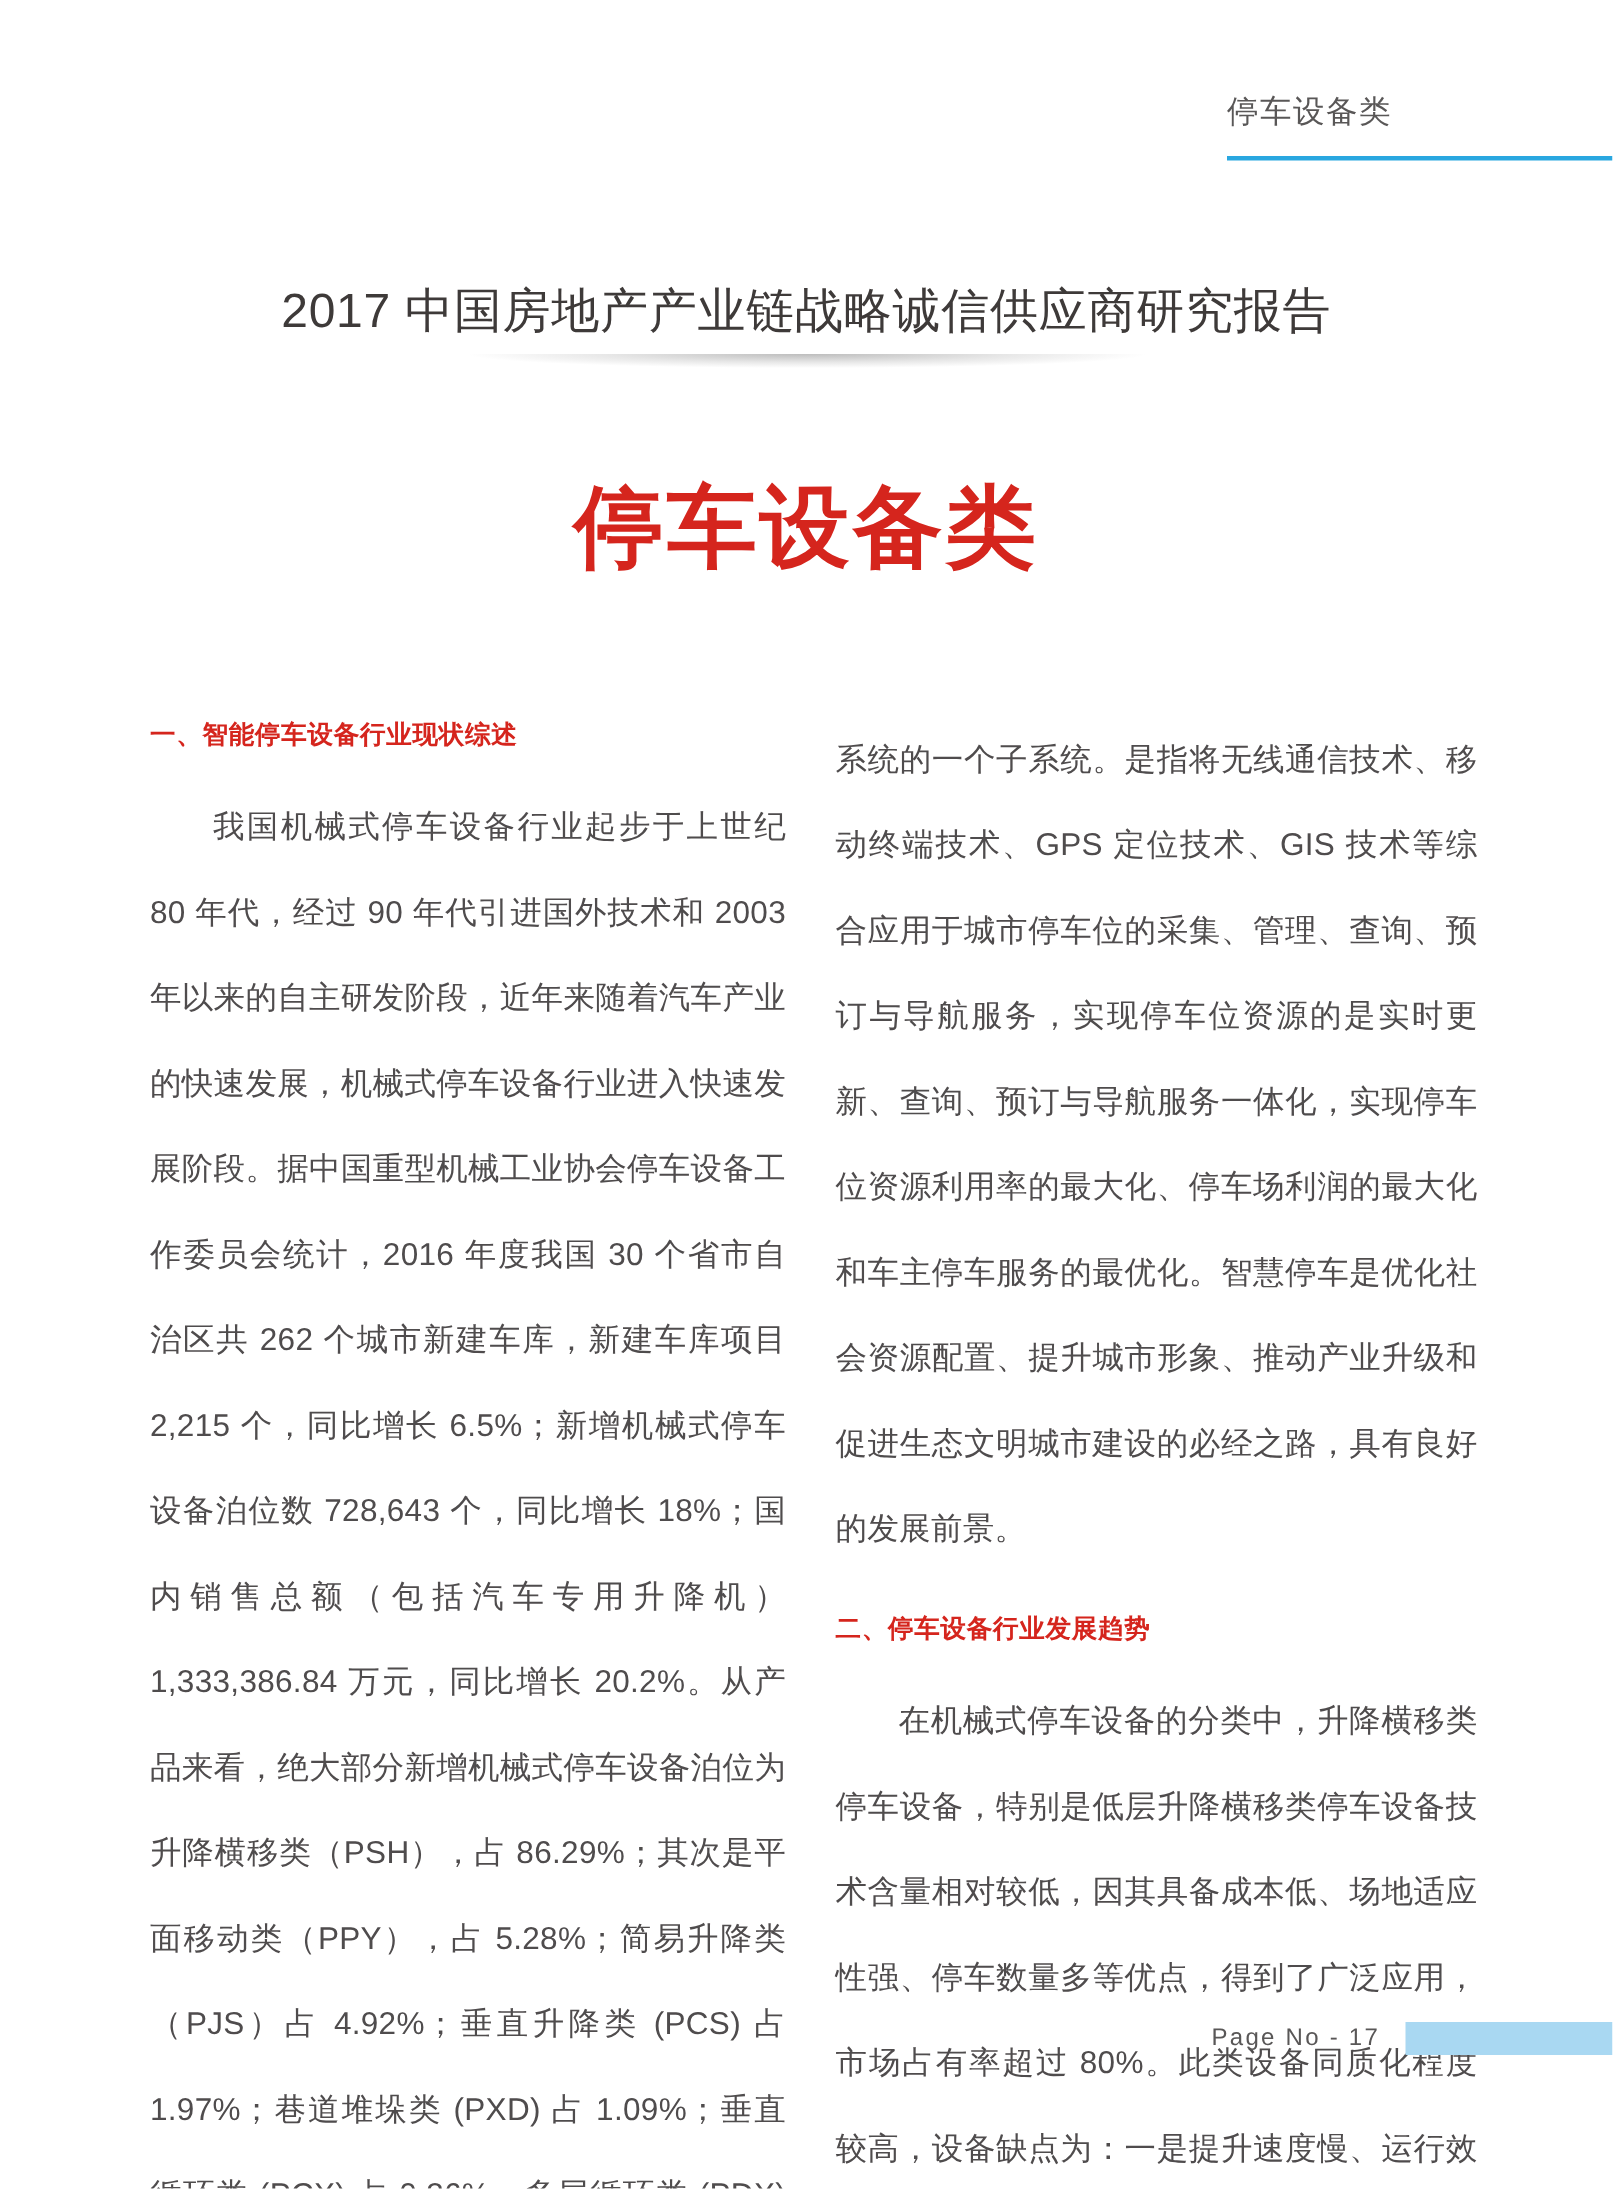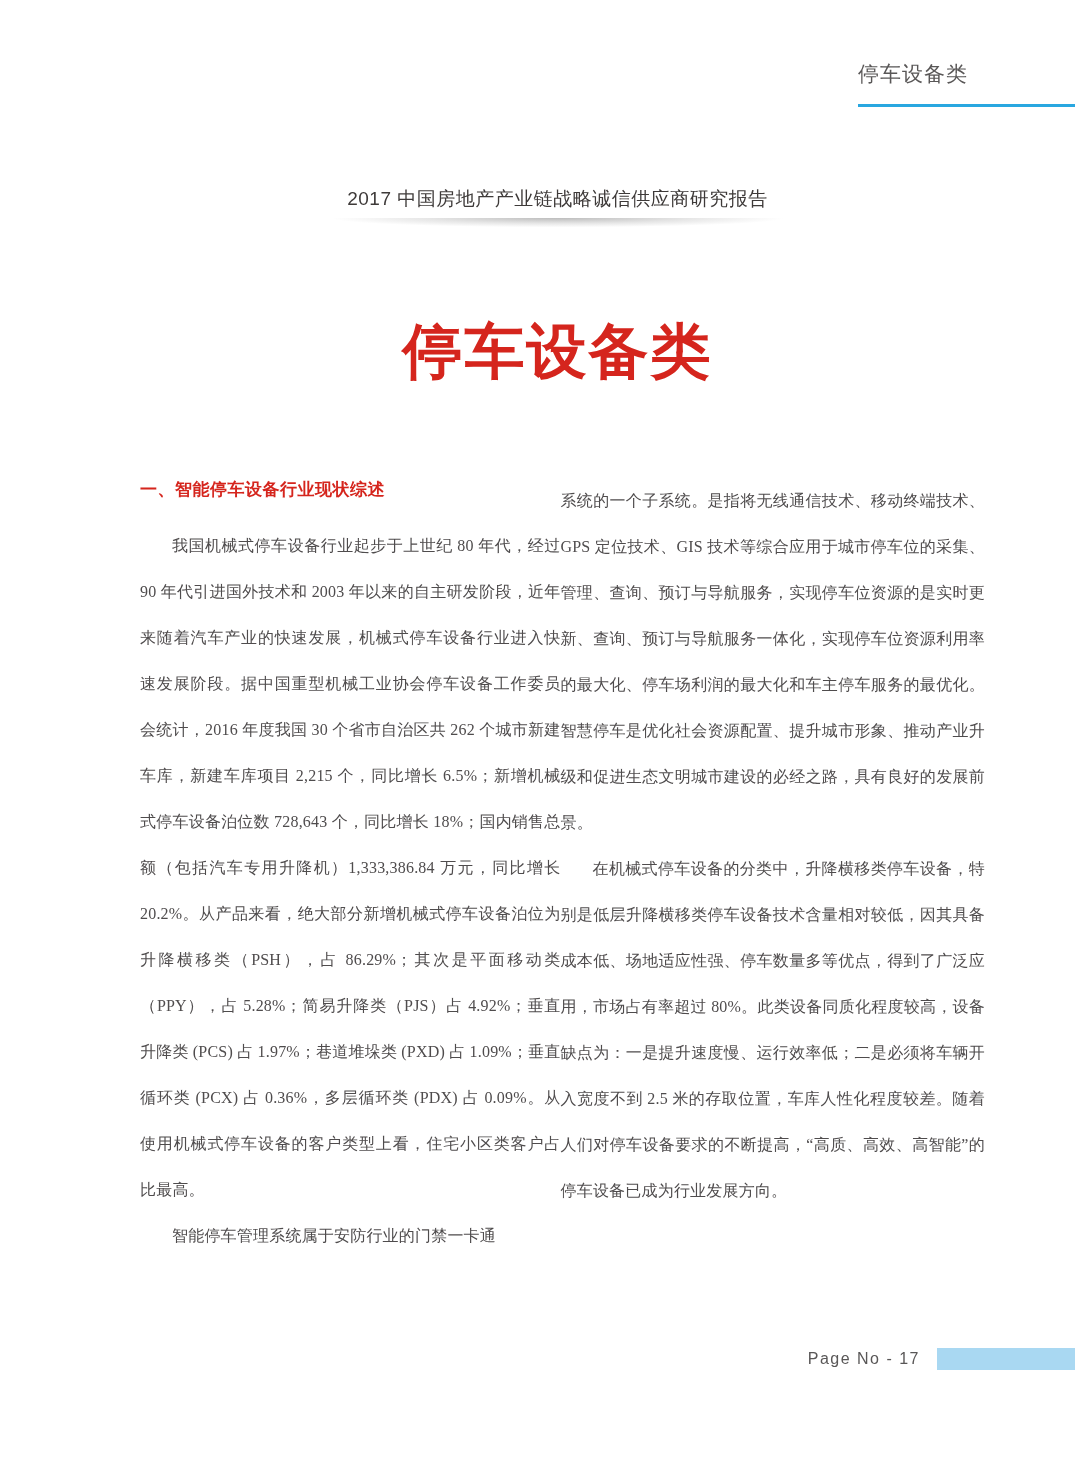--- a/index.html
+++ b/index.html
@@ -12,41 +12,41 @@
   }
   *{box-sizing:border-box;}
   html,body{margin:0;padding:0;}
   body{
     width:1075px;height:1459px;
     background:#ffffff;
     position:relative;
     overflow:hidden;
     font-family:"Liberation Sans","DejaVu Sans",sans-serif;
   }
-  .page{position:absolute;inset:0;margin-left:40px;}
+  .page{position:absolute;inset:0;}
 
   
   .top-header{
     position:absolute;
     top:60px;left:818px;right:0;
     font-size:21px;
     color:var(--heading-gray);
     letter-spacing:1px;
     padding-bottom:16px;
     border-bottom:3px solid var(--accent-blue);
   }
 
   
   .banner{
     position:absolute;
     top:186px;left:0;right:0;
     text-align:center;
   }
   .banner-text{
-    font-size:19px;
+    font-size:32px;
     color:var(--banner-text);
     letter-spacing:0.5px;
   }
   .banner-shadow{
     width:630px;height:13px;
     margin:6px auto 0 auto;
     background:radial-gradient(ellipse 50% 100% at 50% 0%,rgba(80,80,80,0.38) 0%,rgba(120,120,120,0.18) 42%,rgba(255,255,255,0) 72%);
   }
 
   
@@ -74,26 +74,25 @@
   .sec-heading{
     margin:0 0 22px 0;
     font-size:17px;
     font-weight:bold;
     color:var(--accent-red);
     letter-spacing:0.5px;
   }
   .sec-heading + .para{margin-top:0;}
   .para{
     margin:0;
-    font-size:16px;
-    line-height:46px;
+    font-size:21px;
+    line-height:57px;
     color:var(--body-text);
     text-align:justify;
     letter-spacing:0.2px;
-    font-family:Liberation Serif, serif;
   }
   .para.indent{text-indent:2em;}
   .para + .sec-heading{margin-top:26px;}
   .para + .para{margin-top:0;}
 
   
   .footer{
     position:absolute;
     top:1348px;right:0;
     display:flex;
@@ -128,20 +127,21 @@
   <h1 class="main-title">停车设备类</h1>
 
   <div class="content">
     <div class="col col-left" id="col-left">
         <h2 class="sec-heading">一、智能停车设备行业现状综述</h2>
         <p class="para indent">我国机械式停车设备行业起步于上世纪 80 年代，经过 90 年代引进国外技术和 2003 年以来的自主研发阶段，近年来随着汽车产业的快速发展，机械式停车设备行业进入快速发展阶段。据中国重型机械工业协会停车设备工作委员会统计，2016 年度我国 30 个省市自治区共 262 个城市新建车库，新建车库项目 2,215 个，同比增长 6.5%；新增机械式停车设备泊位数 728,643 个，同比增长 18%；国内销售总额（包括汽车专用升降机）1,333,386.84 万元，同比增长 20.2%。从产品来看，绝大部分新增机械式停车设备泊位为升降横移类（PSH），占 86.29%；其次是平面移动类（PPY），占 5.28%；简易升降类（PJS）占 4.92%；垂直升降类 (PCS) 占 1.97%；巷道堆垛类 (PXD) 占 1.09%；垂直循环类 (PCX) 占 0.36%，多层循环类 (PDX) 占 0.09%。从使用机械式停车设备的客户类型上看，住宅小区类客户占比最高。</p>
         <p class="para indent">智能停车管理系统属于安防行业的门禁一卡通</p>
       </div>
     <div class="col col-right" id="col-right">
         <p class="para">系统的一个子系统。是指将无线通信技术、移动终端技术、GPS 定位技术、GIS 技术等综合应用于城市停车位的采集、管理、查询、预订与导航服务，实现停车位资源的是实时更新、查询、预订与导航服务一体化，实现停车位资源利用率的最大化、停车场利润的最大化和车主停车服务的最优化。智慧停车是优化社会资源配置、提升城市形象、推动产业升级和促进生态文明城市建设的必经之路，具有良好的发展前景。</p>
+        <h2 class="sec-heading">二、停车设备行业发展趋势</h2>
         <p class="para indent">在机械式停车设备的分类中，升降横移类停车设备，特别是低层升降横移类停车设备技术含量相对较低，因其具备成本低、场地适应性强、停车数量多等优点，得到了广泛应用，市场占有率超过 80%。此类设备同质化程度较高，设备缺点为：一是提升速度慢、运行效率低；二是必须将车辆开入宽度不到 2.5 米的存取位置，车库人性化程度较差。随着人们对停车设备要求的不断提高，“高质、高效、高智能”的停车设备已成为行业发展方向。</p>
       </div>
   </div>
 
   <div class="footer">
     <span class="footer-text">Page No - 17</span>
     <span class="footer-bar"></span>
   </div>
 
 </div>

